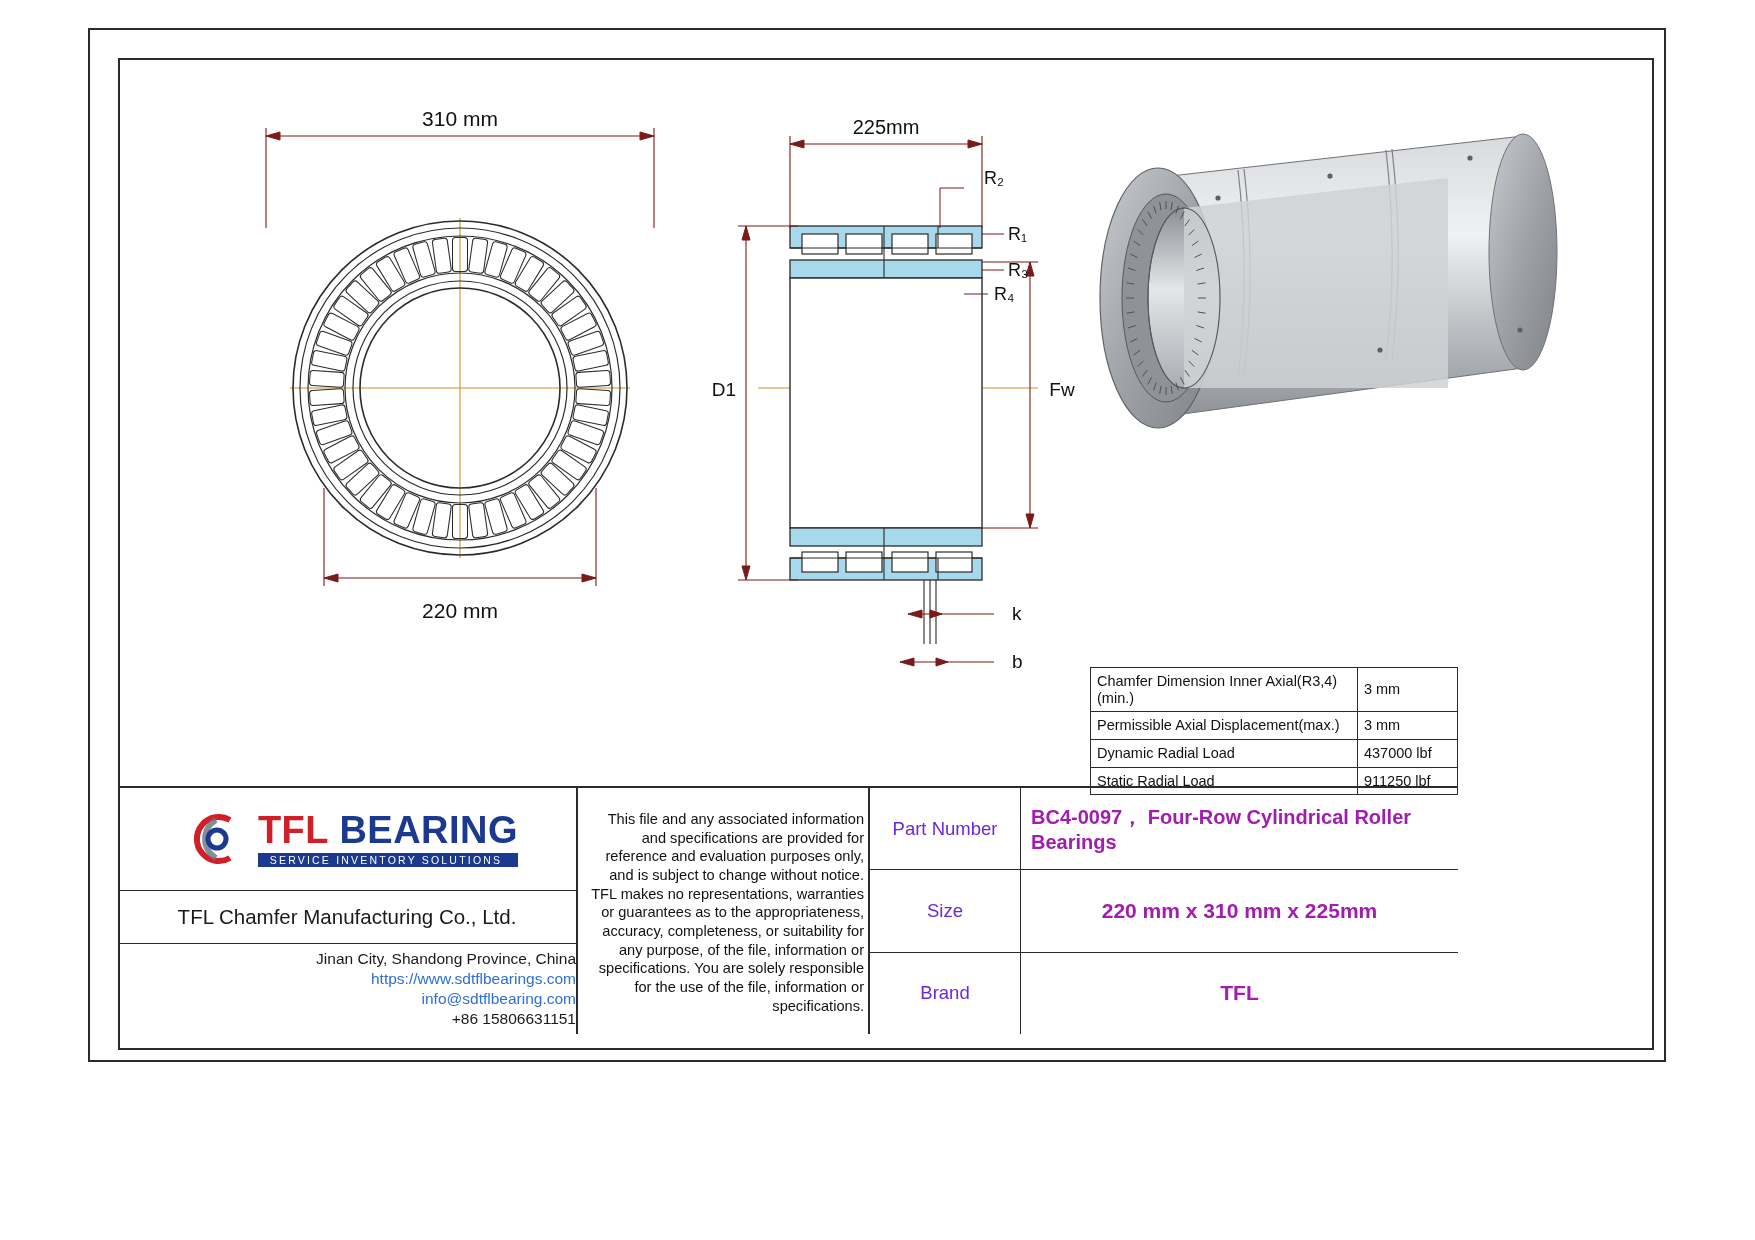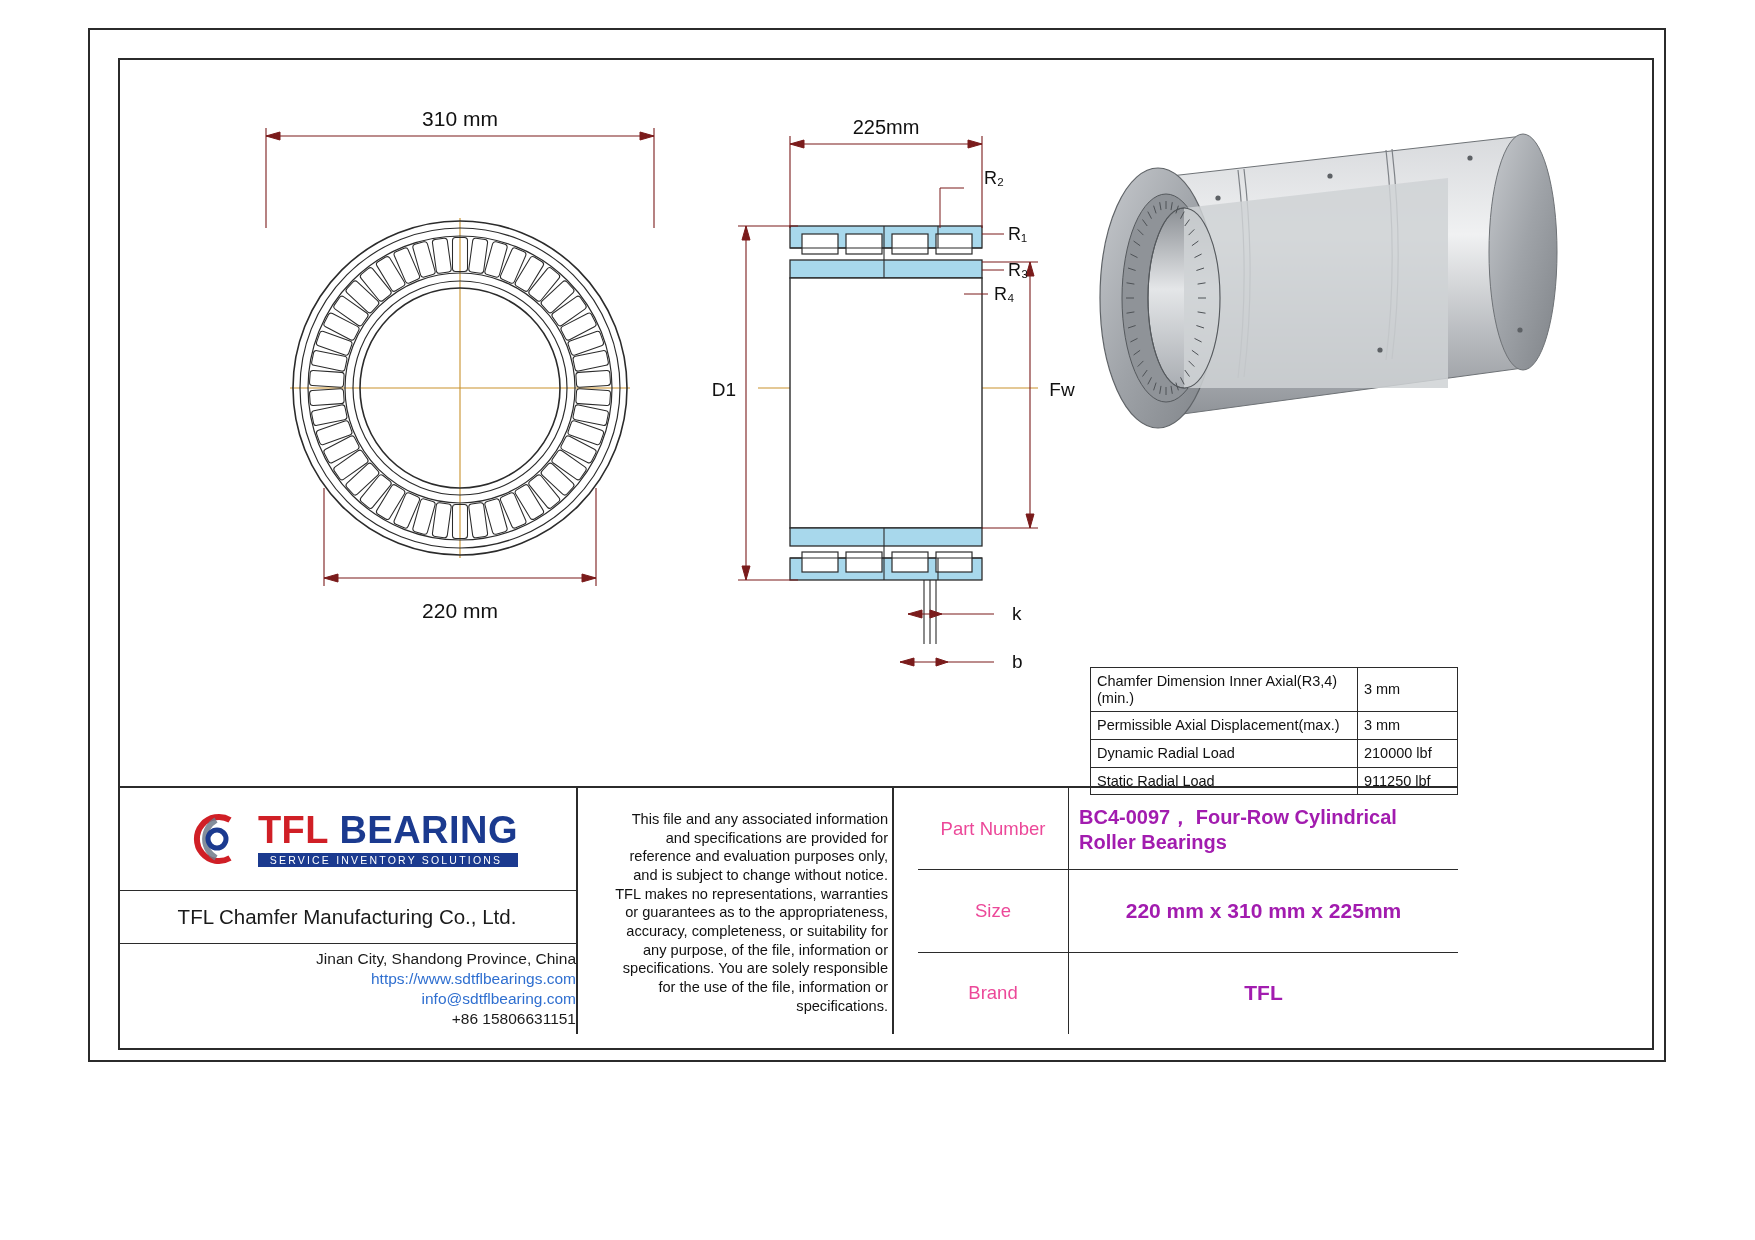--- a/index.html
+++ b/index.html
@@ -67,21 +67,20 @@
   
   #title-block {
     position: absolute;
     left: 118px;
     top: 786px;
     width: 1340px;
     height: 248px;
     border-top: 2px solid #2b2b2b;
     box-sizing: border-box;
     display: flex;
-    gap: 24px;
   }
   .tb-col { box-sizing: border-box; }
   .tb-left {
     width: 460px;
     border-right: 2px solid #2b2b2b;
     display: flex;
     flex-direction: column;
   }
   .tb-logo-cell {
     height: 102px;
@@ -134,21 +133,21 @@
     border-bottom: 1px solid #2b2b2b;
   }
   .tb-row:last-child { border-bottom: none; }
   .tb-key {
     width: 150px;
     border-right: 1px solid #2b2b2b;
     display: flex;
     align-items: center;
     justify-content: center;
     font-size: 18.5px;
-    color: #ec4899;
+    color: #6d28d9;
   }
   .tb-val {
     flex: 1;
     display: flex;
     align-items: center;
     justify-content: center;
     text-align: left;
     font-size: 21px;
     font-weight: bold;
     color: #a21caf;
@@ -457,21 +456,21 @@
       <tr>
         <td class="label">Chamfer Dimension Inner Axial(R3,4)(min.)</td>
         <td class="value">3 mm</td>
       </tr>
       <tr>
         <td class="label">Permissible Axial Displacement(max.)</td>
         <td class="value">3 mm</td>
       </tr>
       <tr>
         <td class="label">Dynamic Radial Load</td>
-        <td class="value">210000 lbf</td>
+        <td class="value">437000 lbf</td>
       </tr>
       <tr>
         <td class="label">Static Radial Load</td>
         <td class="value">911250 lbf</td>
       </tr>
     </tbody>
   </table>
 
   <div id="title-block">
 

